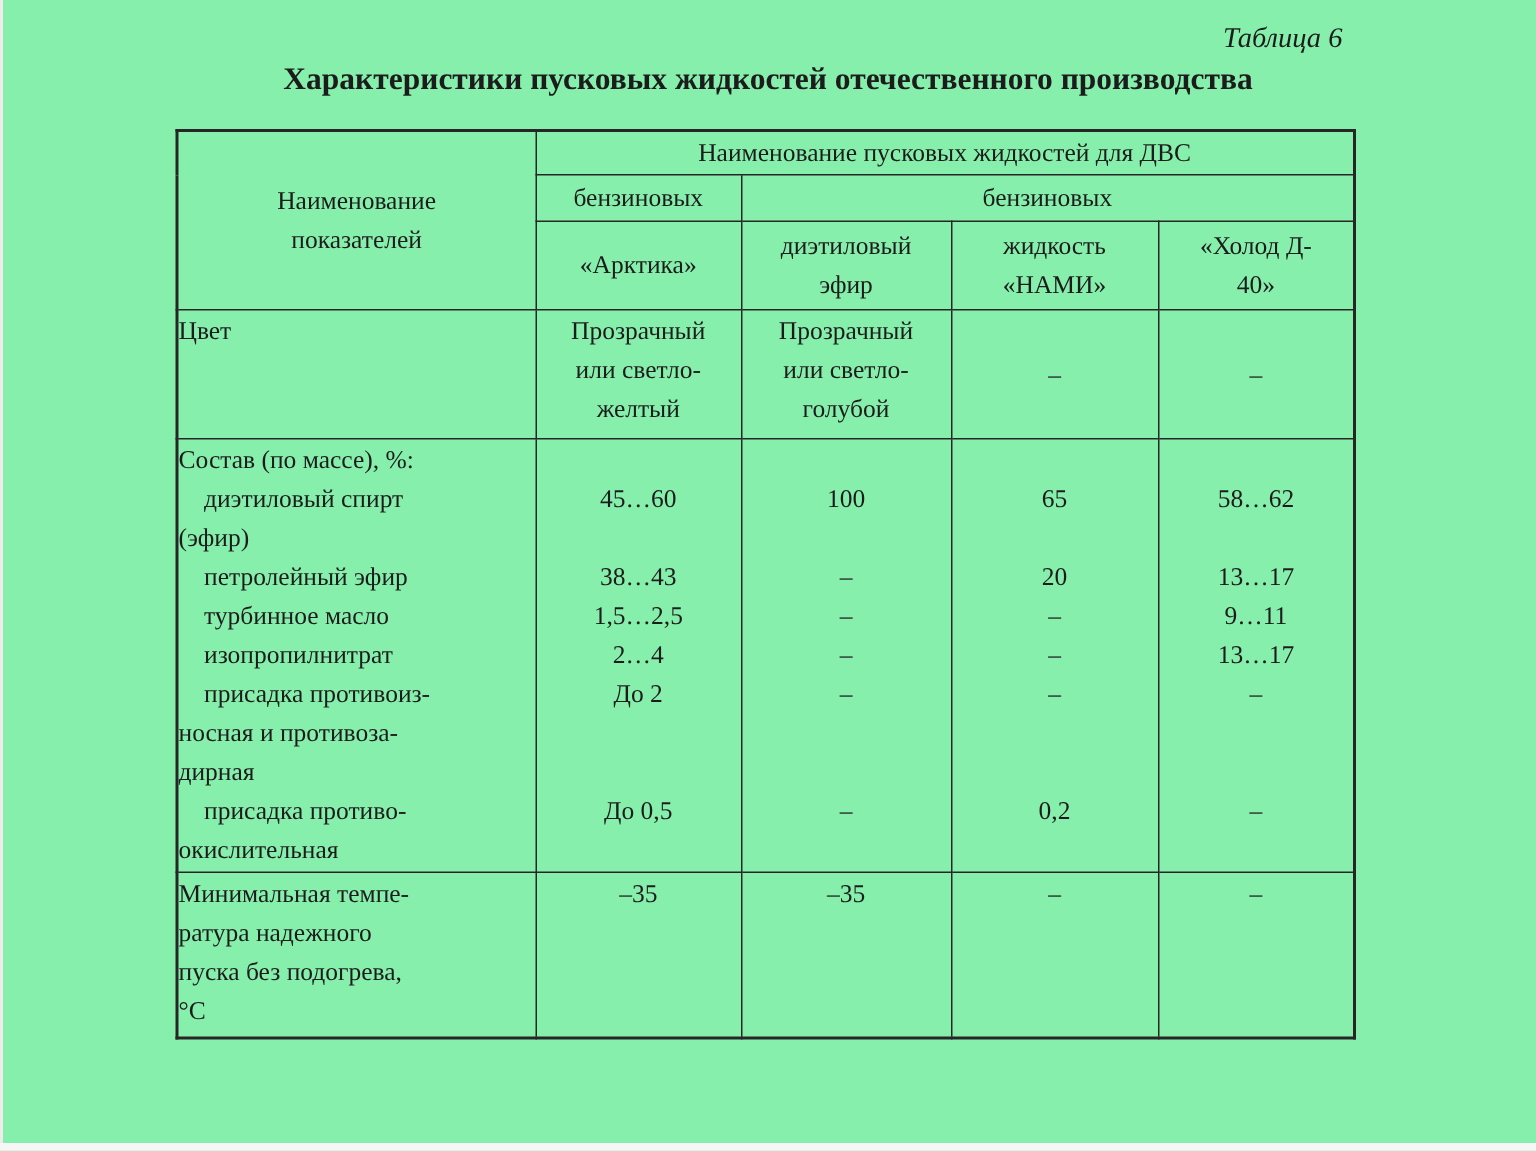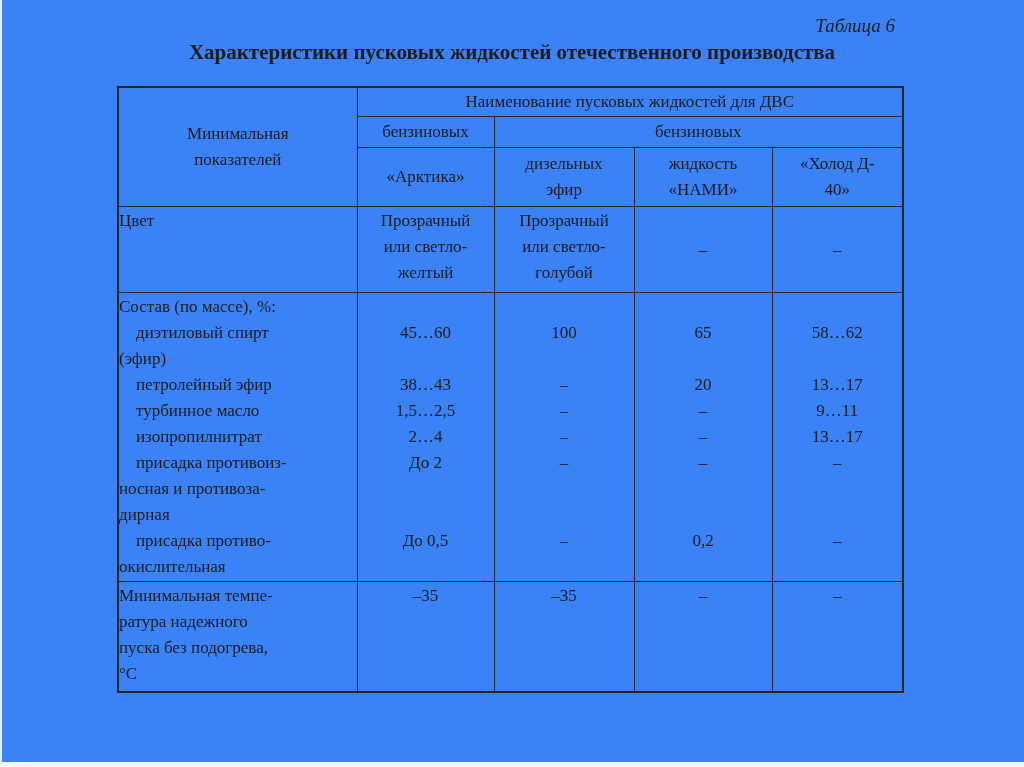--- a/index.html
+++ b/index.html
@@ -9,21 +9,21 @@
     height: 767px;
     overflow: hidden;
     background: #ffffff;
     font-family: "Liberation Serif", "DejaVu Serif", serif;
     color: #1c1c1c;
   }
   .page {
     position: relative;
     width: 1024px;
     height: 767px;
-    background: #3b82f6;
+    background: #86efac;
   }
   .edge-left {
     position: absolute;
     left: 0; top: 0;
     width: 2px; height: 100%;
     background: #ececec;
   }
   .edge-bottom {
     position: absolute;
     left: 0; bottom: 0;
@@ -92,31 +92,31 @@
   <table class="data-table">
     <colgroup>
       <col style="width:239px">
       <col style="width:137px">
       <col style="width:140px">
       <col style="width:138px">
       <col style="width:131px">
     </colgroup>
     <tbody>
       <tr class="hrow-1">
-        <td rowspan="3" class="c mid pre">Минимальная
+        <td rowspan="3" class="c mid pre">Наименование
 показателей</td>
         <td colspan="4" class="c mid">Наименование пусковых жидкостей для ДВС</td>
       </tr>
       <tr class="hrow-2">
         <td class="c mid">бензиновых</td>
         <td colspan="3" class="c mid">бензиновых</td>
       </tr>
       <tr class="hrow-3">
         <td class="c mid pre">«Арктика»</td>
-        <td class="c mid pre">дизельных
+        <td class="c mid pre">диэтиловый
 эфир</td>
         <td class="c mid pre">жидкость
 «НАМИ»</td>
         <td class="c mid pre">«Холод Д-
 40»</td>
       </tr>
 
       <tr class="row-color">
         <td class="l top">Цвет</td>
         <td class="c top pre">Прозрачный

